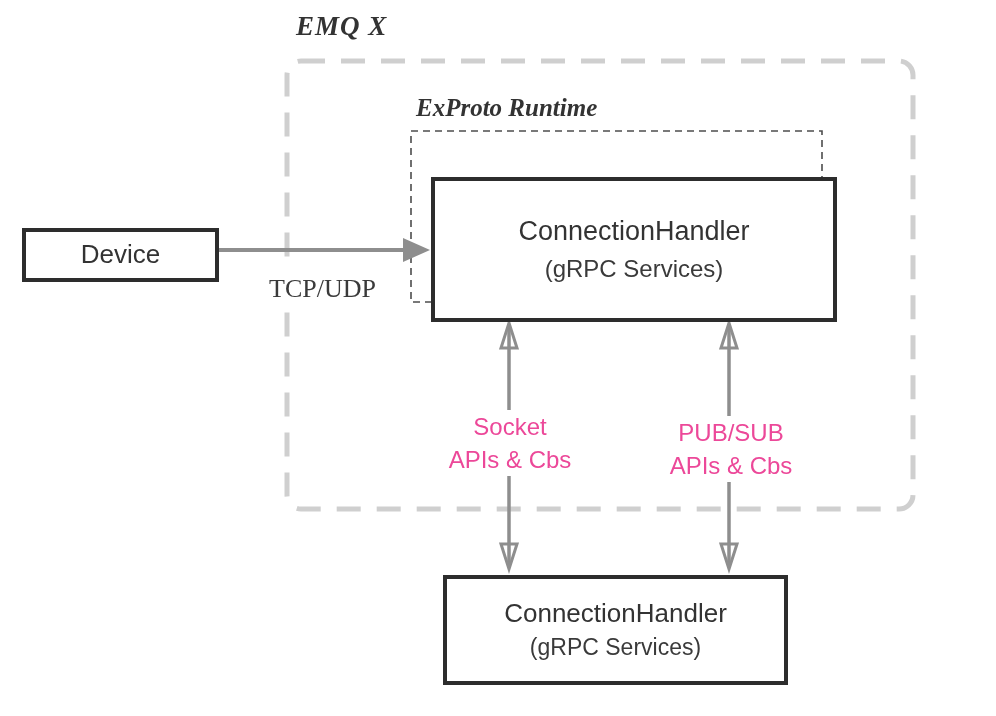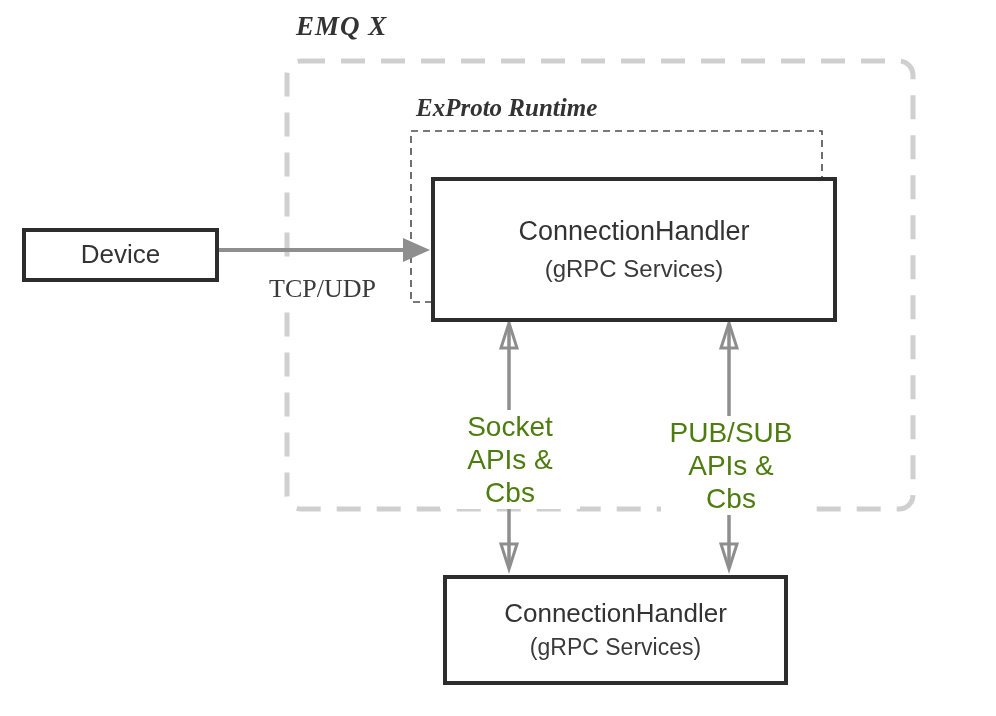--- a/index.html
+++ b/index.html
@@ -24,21 +24,21 @@
   #device-node  .node-label { font-size:26px; }
   #handler-node .node-label { font-size:26px; }
   #handler-node .node-sublabel { font-size:23px; margin-top:5px; }
 
   .float-label { position:absolute; z-index:3; white-space:nowrap;font-family:Liberation Serif, serif; }
   #emqx-label    { left:296px; top:11px; font-size:27px; font-style:italic; font-weight:600; letter-spacing:1px; }
   #exproto-label { left:416px; top:94px; font-size:25px; font-style:italic; font-weight:600; }
   #tcp-label     { left:269px; top:232px; width:116px; background:#ffffff;
                    font-size:26px; padding:2px 0; color:#3a3a3a;margin-top:40px; }
   .edge-label    { position:absolute; z-index:3; text-align:center; background:#ffffff;
-                   font-size:28px; line-height:33px; color:#4d7c0f; }
+                   font-size:24px; line-height:33px; color:#ec4899; }
   #socket-label  { left:440px; top:410px; width:140px; }
   #pubsub-label  { left:661px; top:416px; width:140px; }
 </style>
 </head>
 <body>
 
 <div class="canvas">
 
   <svg class="layer-svg" width="996" height="716" viewBox="0 0 996 716">
 

